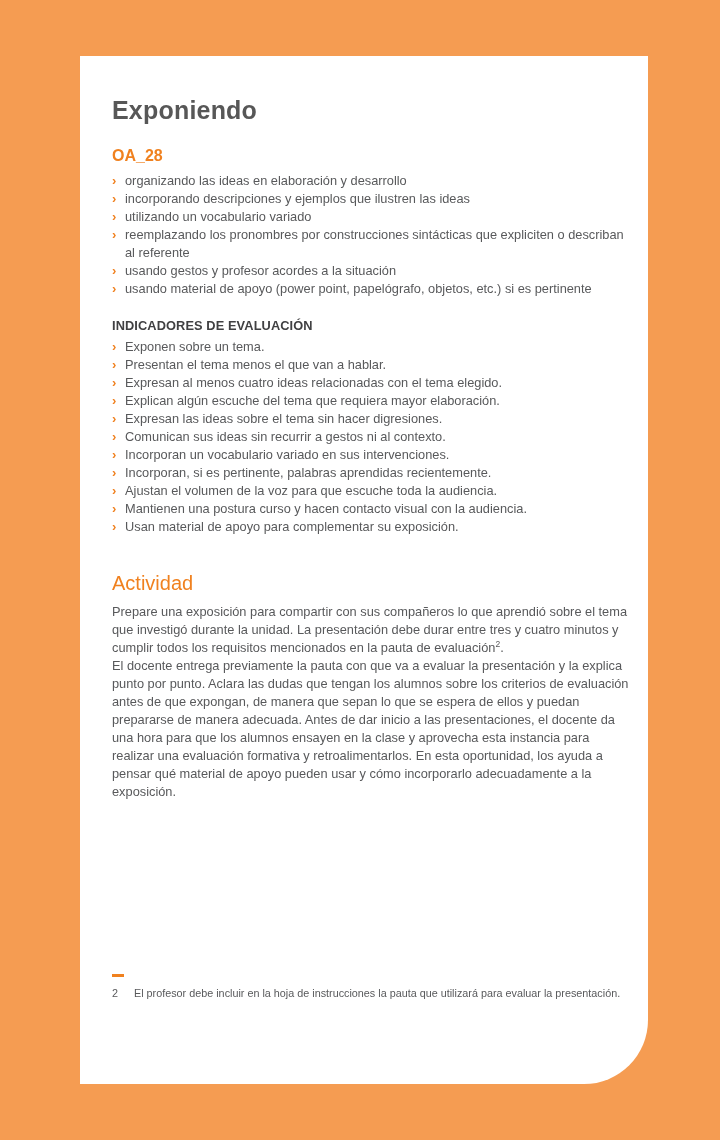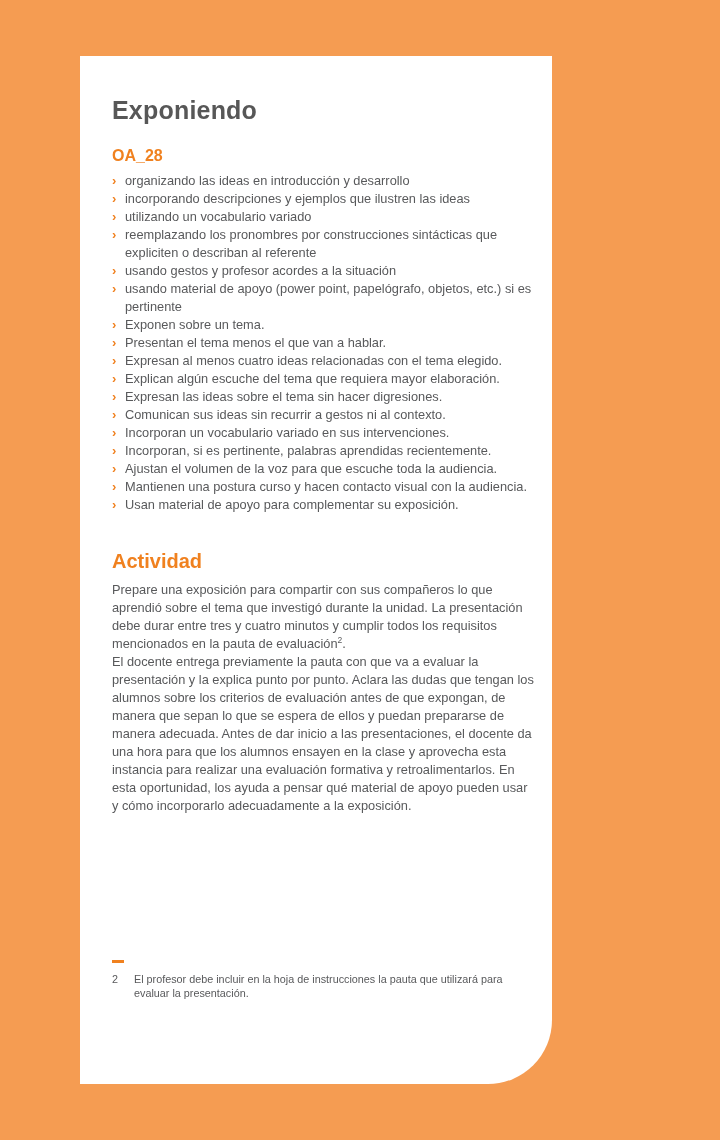--- a/index.html
+++ b/index.html
@@ -7,21 +7,21 @@
     width: 720px;
     height: 1140px;
     font-family: "Liberation Sans", "DejaVu Sans", sans-serif;
   }
   body { background: #F59C52; position: relative; overflow: hidden; }
 
   .card {
     position: absolute;
     left: 80px;
     top: 56px;
-    width: 472px;
+    width: 568px;
     height: 1028px;
     background: #FFFFFF;
     border-bottom-right-radius: 64px;
   }
   .content {
     padding: 40px 18px 0 32px;
     color: #58595B;
   }
 
   h1.doc-title {
@@ -33,21 +33,21 @@
   }
 
   .oa-heading {
     font-size: 16px;
     font-weight: bold;
     color: #F0811F;
     margin-bottom: 7px;
   }
   .section-heading {
     font-size: 20px;
-    font-weight: bold;
+    font-weight: normal;
     color: #F0811F;
     margin-top: 36px;
     margin-bottom: 8px;
   }
   .sub-heading {
     font-size: 12.8px;
     font-weight: bold;
     color: #404042;
     margin-top: 20px;
     margin-bottom: 5px;
@@ -111,21 +111,21 @@
 <div class="card">
   <div class="content">
 
     <h1 class="doc-title">Exponiendo</h1>
 
     <div class="oa-heading">OA_28</div>
 
     <ul class="bullet-list">
       <li class="bullet-item">
         <span class="bullet">›</span>
-        <span class="bullet-text">organizando las ideas en introducción y desarrollo</span>
+        <span class="bullet-text">organizando las ideas en elaboración y desarrollo</span>
       </li>
       <li class="bullet-item">
         <span class="bullet">›</span>
         <span class="bullet-text">incorporando descripciones y ejemplos que ilustren las ideas</span>
       </li>
       <li class="bullet-item">
         <span class="bullet">›</span>
         <span class="bullet-text">utilizando un vocabulario variado</span>
       </li>
       <li class="bullet-item">
@@ -135,20 +135,21 @@
       <li class="bullet-item">
         <span class="bullet">›</span>
         <span class="bullet-text">usando gestos y profesor acordes a la situación</span>
       </li>
       <li class="bullet-item">
         <span class="bullet">›</span>
         <span class="bullet-text">usando material de apoyo (power point, papelógrafo, objetos, etc.) si es pertinente</span>
       </li>
     </ul>
 
+    <div class="sub-heading">INDICADORES DE EVALUACIÓN</div>
 
     <ul class="bullet-list">
       <li class="bullet-item">
         <span class="bullet">›</span>
         <span class="bullet-text">Exponen sobre un tema.</span>
       </li>
       <li class="bullet-item">
         <span class="bullet">›</span>
         <span class="bullet-text">Presentan el tema menos el que van a hablar.</span>
       </li>

